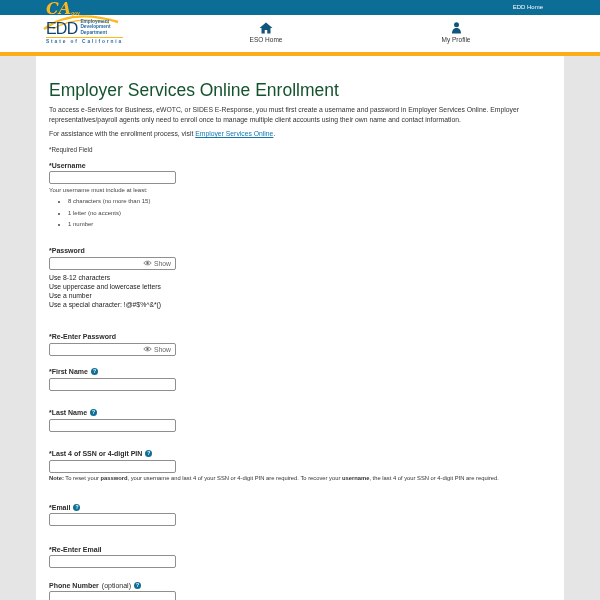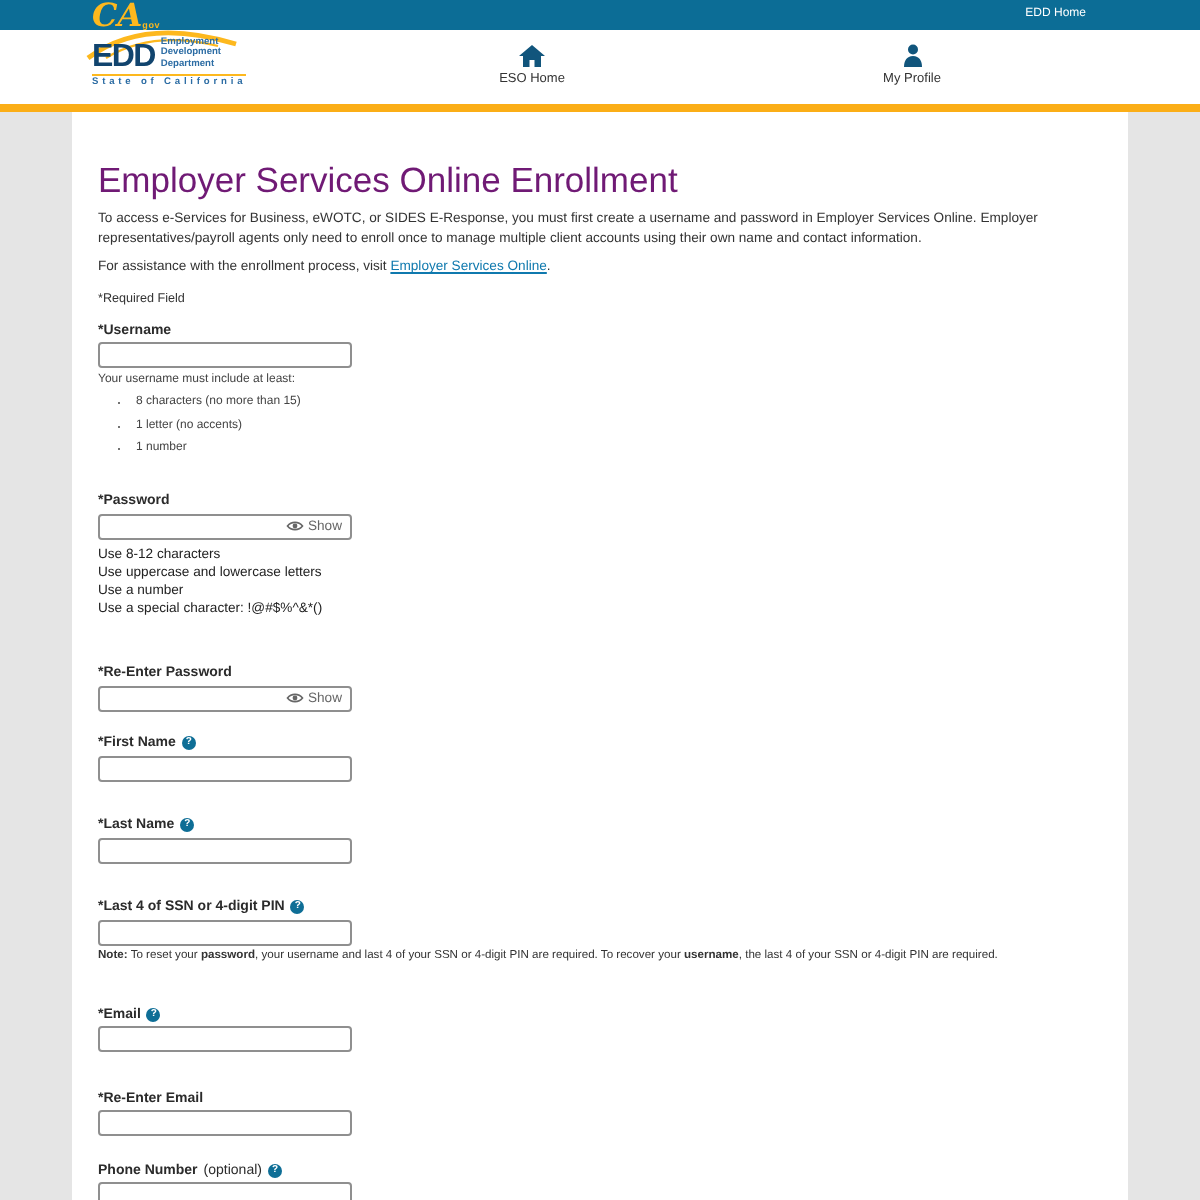--- a/index.html
+++ b/index.html
@@ -15,34 +15,34 @@
   .topbar { position:absolute; top:0; left:0; width:600px; height:15px; background:#0c6d96; z-index:5; }
   .ca-logo { position:absolute; left:46px; top:0; color:#fdb81e; cursor:pointer; white-space:nowrap; }
   .ca-script { font-family:"DejaVu Serif", serif; font-style:italic; font-weight:bold; font-size:16px; line-height:14px; }
   .ca-gov { font-size:4.5px; font-weight:bold; position:relative; top:1px; letter-spacing:0.3px; }
   .topbar-link { position:absolute; right:57px; top:4px; font-size:6px; color:#ffffff; text-decoration:none; cursor:pointer; }
   
   .siteheader { position:absolute; top:15px; left:0; width:600px; height:37px; background:#ffffff; z-index:4; }
   .edd-logo { position:absolute; left:46px; top:4px; cursor:pointer; text-decoration:none; display:block; }
   .edd-arcs { position:absolute; left:-4px; top:-5px; pointer-events:none; }
   .edd-row { display:flex; align-items:flex-end; gap:3px; position:relative; }
-  .edd-acronym { font-size:16px; line-height:13px; font-weight:bold; color:#11446e; letter-spacing:-0.8px; }
+  .edd-acronym { font-size:16px; line-height:13px; font-weight:normal; color:#11446e; letter-spacing:-0.8px; }
   .edd-dept { display:flex; flex-direction:column; padding-bottom:0.5px; }
   .edd-dept span { font-size:4.8px; line-height:5.3px; font-weight:bold; color:#2d6da4; }
   .edd-state { margin-top:1.5px; border-top:1.5px solid #fdb81e; padding-top:1.5px; font-size:4.8px; letter-spacing:1.9px; color:#2d6da4; font-weight:bold; white-space:nowrap; }
   .nav-item { position:absolute; text-align:center; cursor:pointer; }
   .nav-item svg { display:block; margin:0 auto; }
   .nav-eso { left:238px; top:7px; width:56px; }
   .nav-profile { left:428px; top:7px; width:56px; }
   .nav-label { font-size:6.5px; color:#333; margin-top:2px; }
   
   .goldbar { position:absolute; top:52px; left:0; width:600px; height:4px; background:#fbae17; z-index:4; }
   
   .panel { position:absolute; top:56px; left:36px; width:528px; height:544px; background:#ffffff; padding:0 13px; overflow:hidden; }
-  h1 { margin-top:25px; font-size:17.5px; line-height:18px; font-weight:500; color:#701a75; }
+  h1 { margin-top:25px; font-size:17.5px; line-height:18px; font-weight:500; color:#14532d; }
   .intro { margin-top:6px; font-size:6.8px; line-height:10px; color:#333; width:503px; }
   .assist { margin-top:5px; font-size:6.8px; line-height:8px; color:#333; }
   .link { color:#0f79ae; text-decoration:underline; cursor:pointer; }
   .required { margin-top:8px; font-size:6.3px; line-height:7px; color:#333; }
   .lblrow { display:flex; align-items:center; gap:3px; height:8px; }
   .lbl { font-size:7px; font-weight:bold; color:#2b2b2b; white-space:nowrap; }
   .opt { font-size:7px; color:#2b2b2b; }
   .help { width:7px; height:7px; border-radius:50%; background:#0e6e96; color:#fff; font-size:5px; font-weight:bold; display:inline-flex; align-items:center; justify-content:center; line-height:1; cursor:pointer; flex:0 0 auto; }
   .ti { display:block; margin-top:2px; width:127px; height:13px; border:1px solid #8f8f8f; border-radius:2px; background:#fff; font-size:7px; padding:0 3px; outline:none; font-family:inherit; }
   .pw-wrap { margin-top:2px; width:127px; height:13px; border:1px solid #8f8f8f; border-radius:2px; background:#fff; display:flex; align-items:center; }

